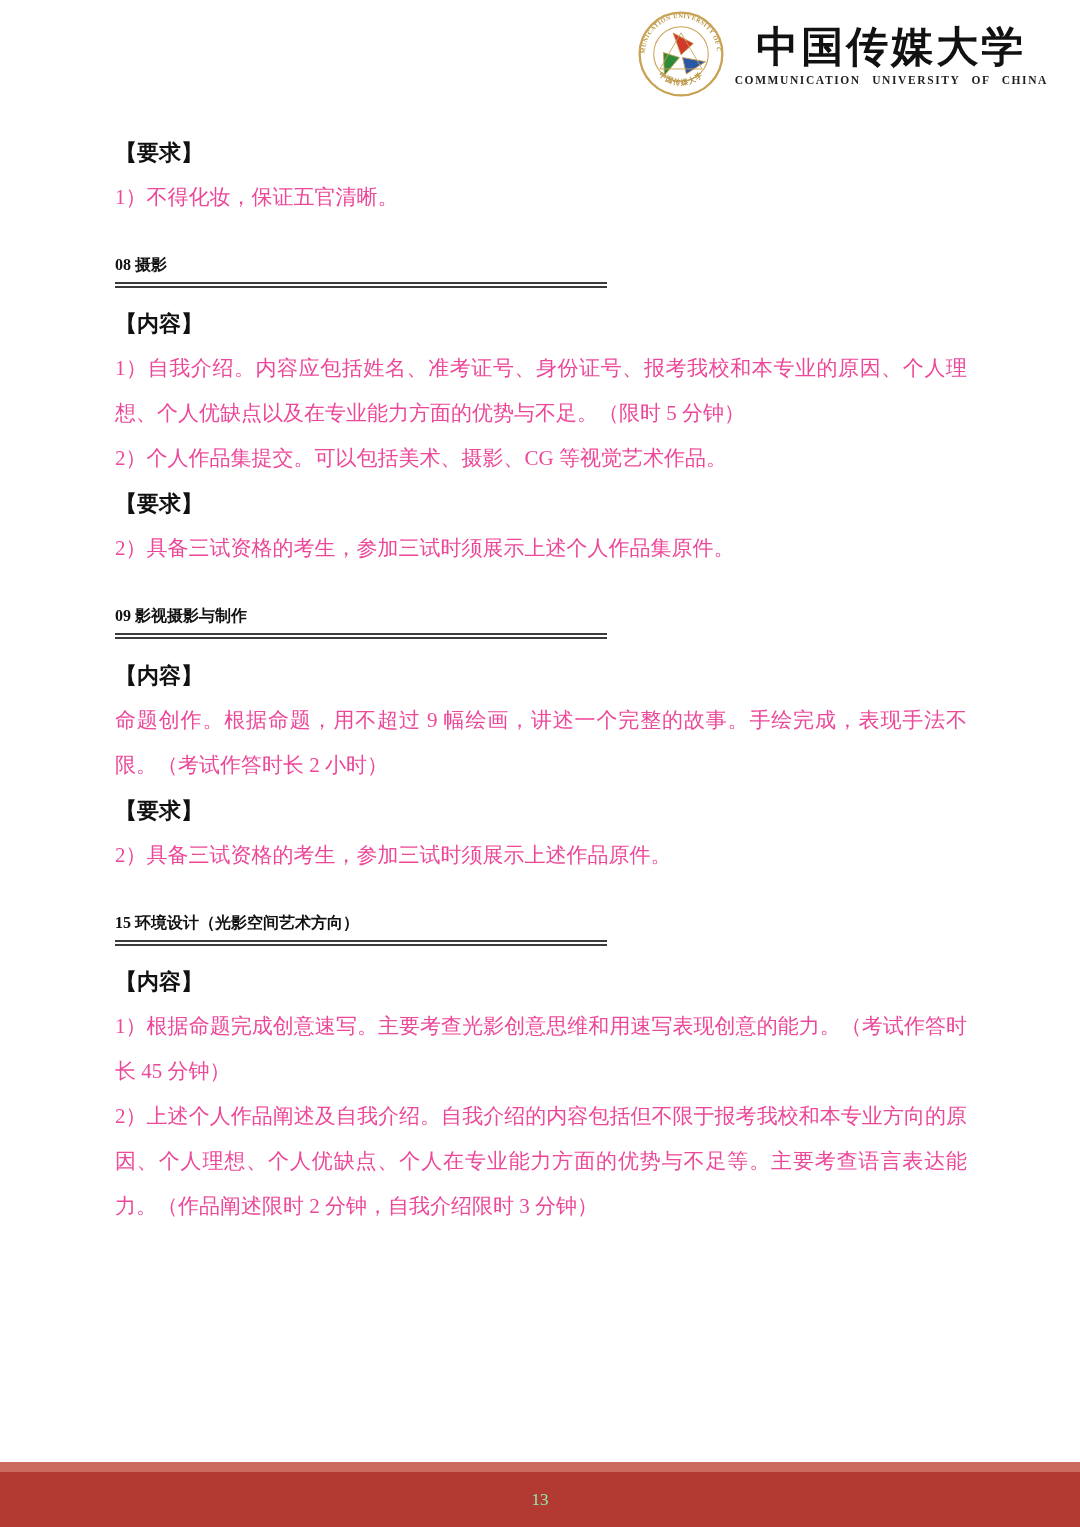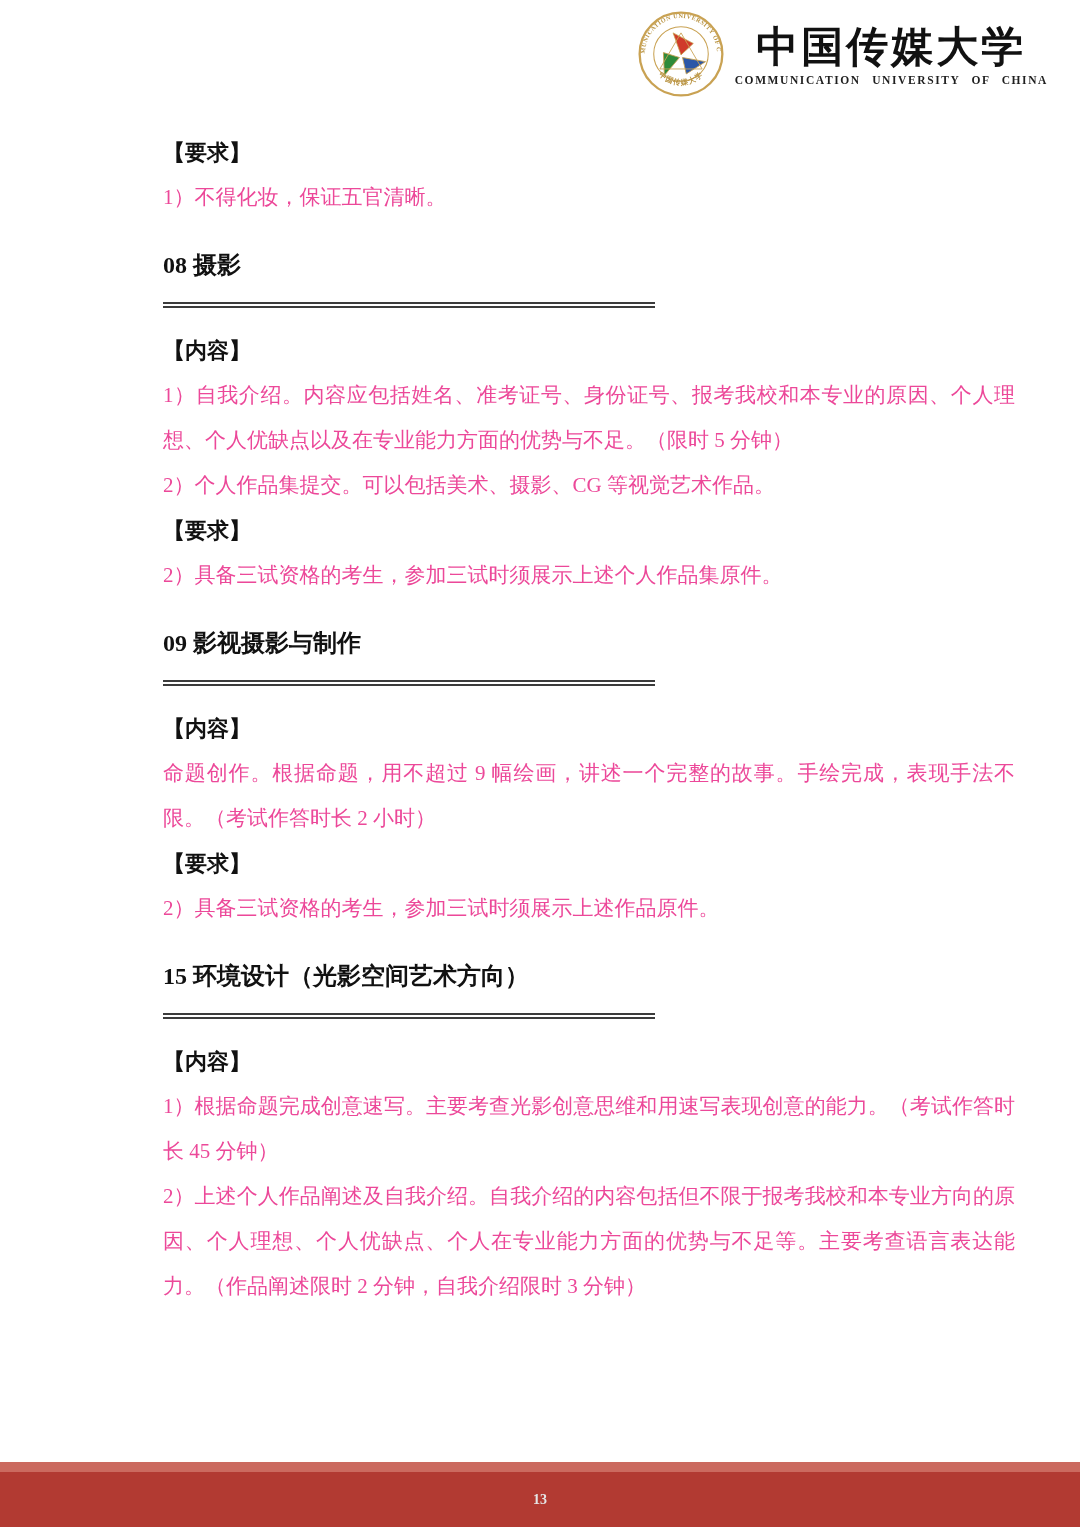--- a/index.html
+++ b/index.html
@@ -27,45 +27,45 @@
     white-space:nowrap;
   }
   .brand-en {
     font-size:11.5px; font-weight:bold; letter-spacing:1.6px; word-spacing:7px;
     color:#1f1f1f; margin-top:2px; white-space:nowrap;
     font-family:"Liberation Serif",serif;
   }
 
   
   .content {
-    position:absolute; left:115px; top:130px; width:852px;margin-left:48px;
+    position:absolute; left:115px; top:130px; width:852px;
   }
   .label {
     font-size:22px; font-weight:bold; line-height:45px; color:#111;
   }
   .para {
     margin:0; font-size:21px; line-height:45px;
     text-align:justify; text-justify:inter-ideograph; color:#ec4899;
   }
   .section { margin-top:28px; }
   .section-title {
-    font-size:24px; font-weight:bold; line-height:34px; color:#111;
-    width:492px; padding-bottom:20px;
+    font-size:16px; font-weight:bold; line-height:34px; color:#111;
+    width:492px; padding-bottom:0;
     border-bottom:6px double #3b3b3b;
   }
 
   
   .footer { position:absolute; left:0; right:0; bottom:0; height:65px; }
   .footer-accent { height:10px; background:#cb6a5f; }
   .footer-bar {
     height:55px; background:#b23a32;
     display:flex; align-items:center; justify-content:center;
   }
   .page-number {
-    color:#e5e5e5; font-size:14px; font-weight:bold;
+    color:#86efac; font-size:17px; font-weight:normal;
     font-family:"Liberation Serif",serif;
   }
 </style>
 </head>
 <body>
 
 <div class="page">
 
   <header class="header">
     <svg class="seal" viewBox="0 0 100 100" aria-hidden="true">

